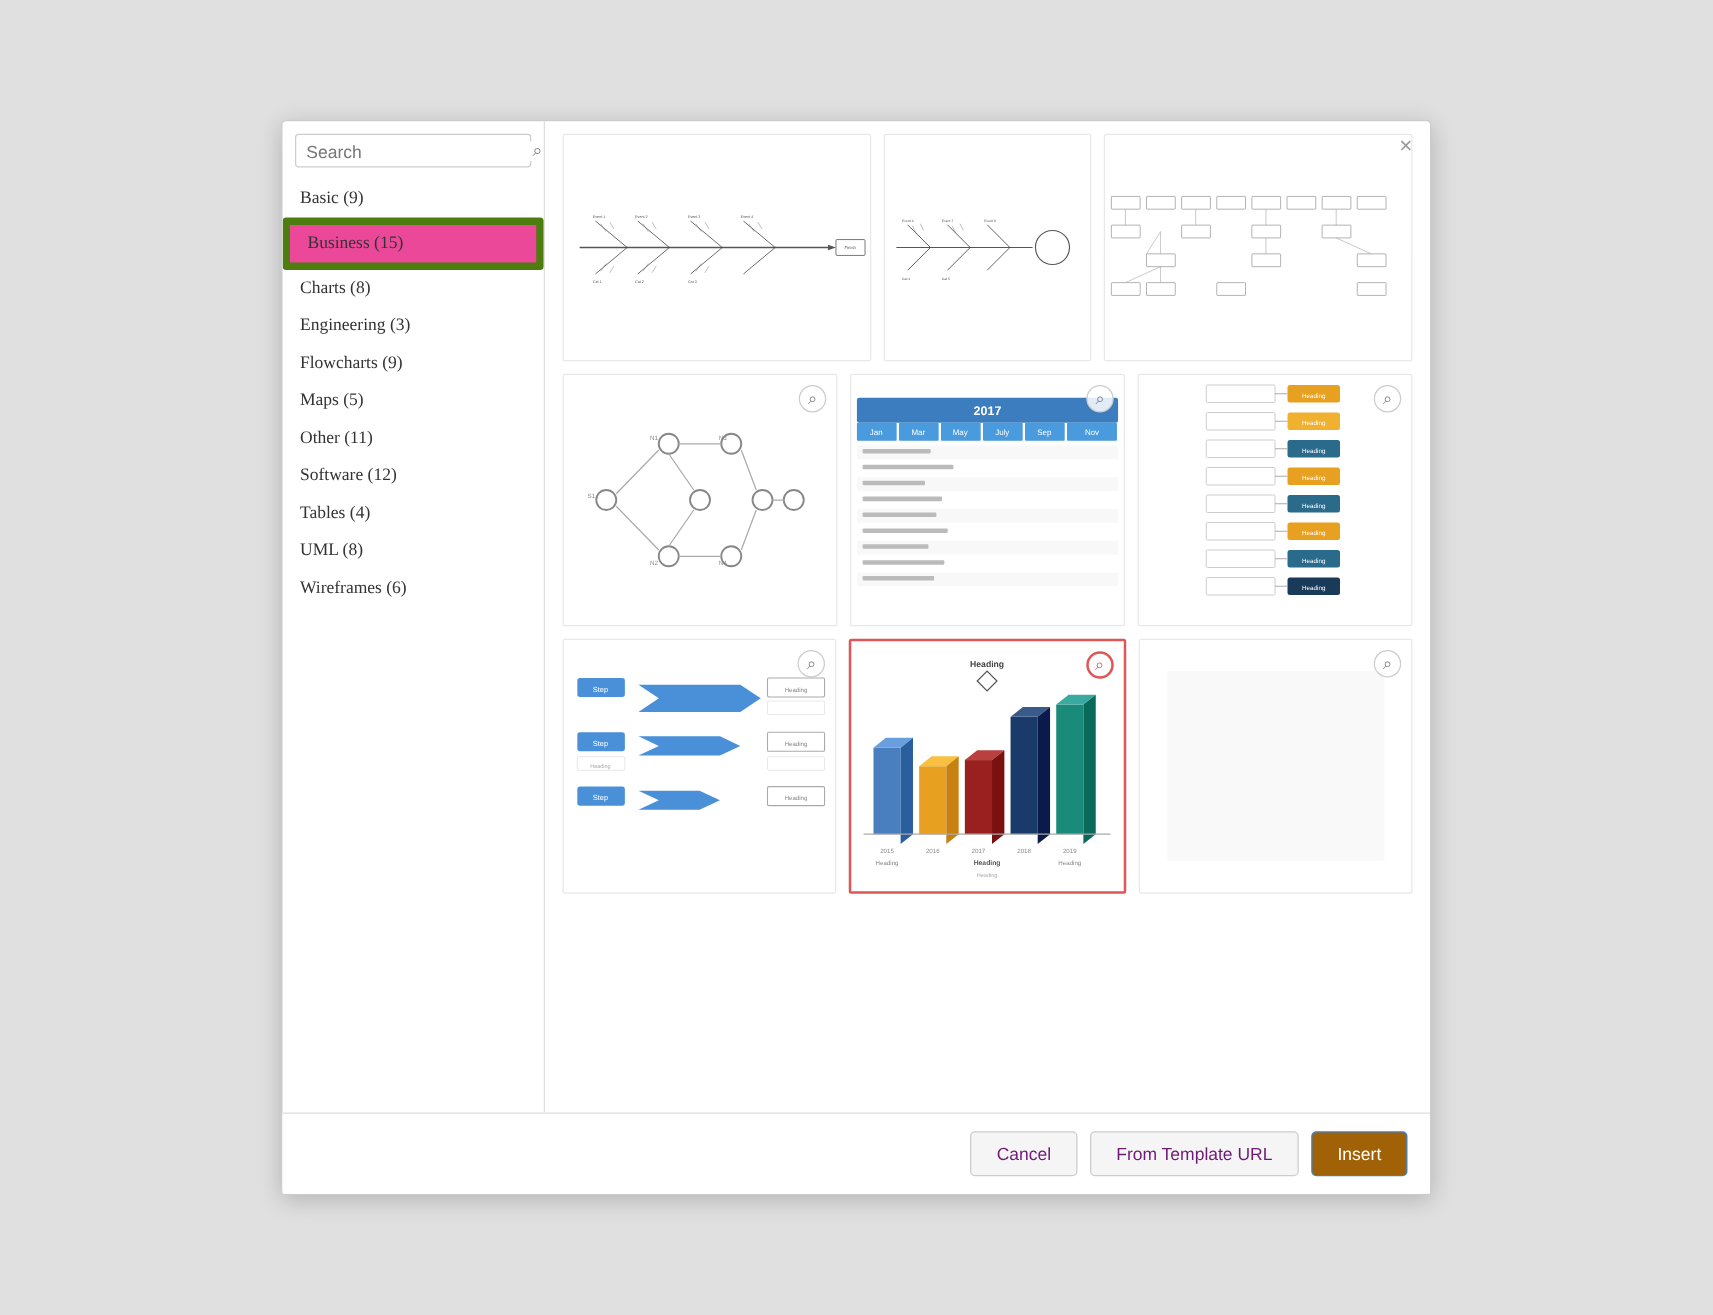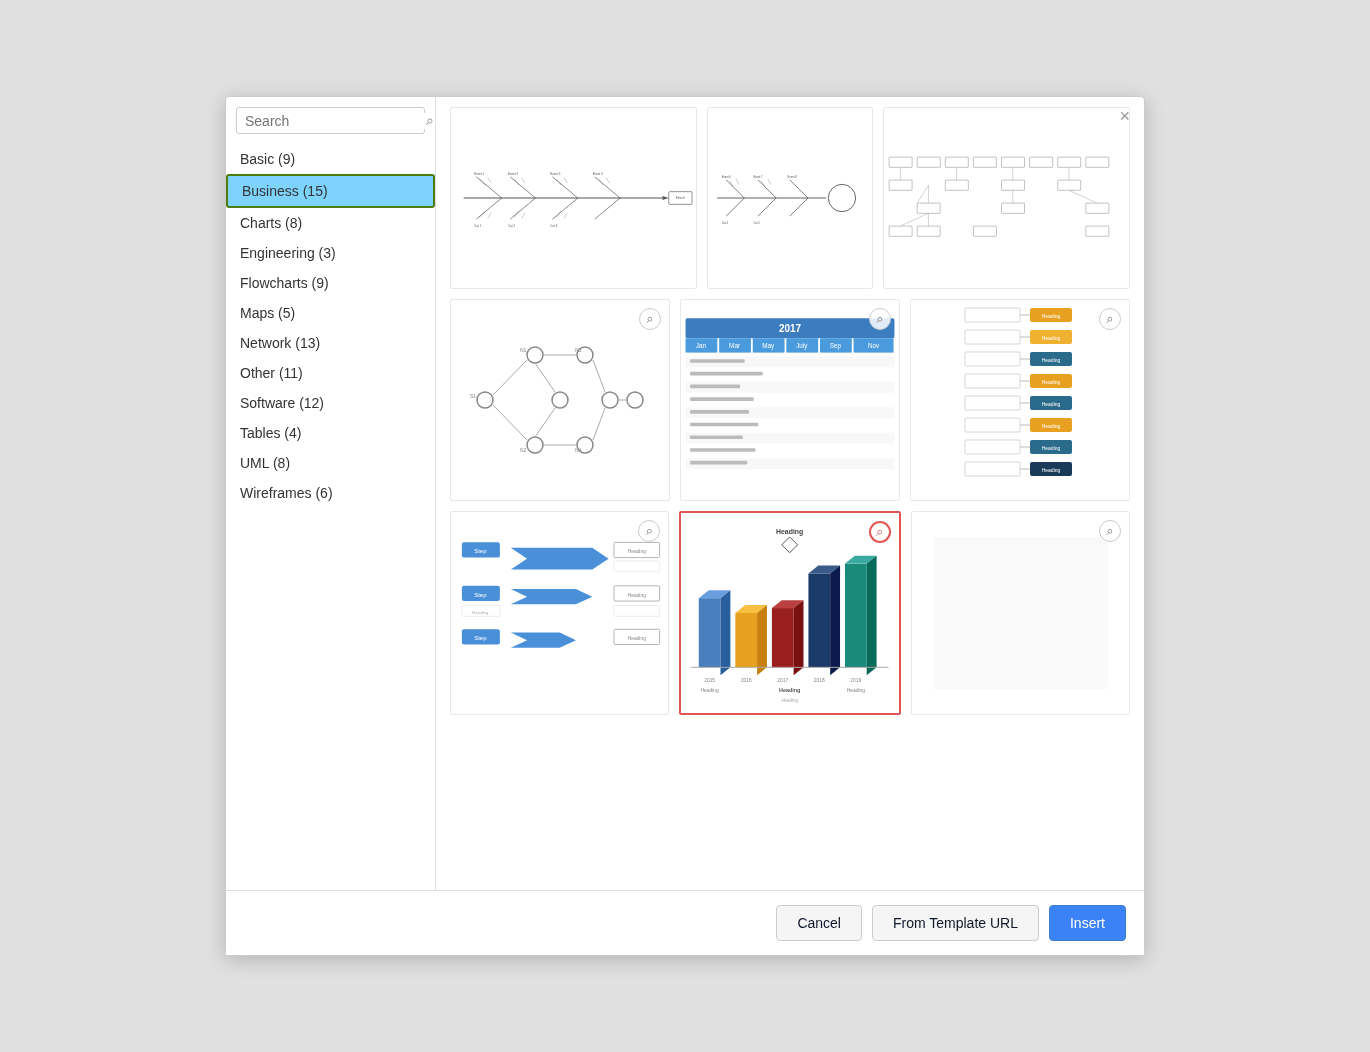--- a/index.html
+++ b/index.html
@@ -71,24 +71,25 @@
       list-style: none;
       overflow-y: auto;
       flex: 1;
     }
     .sidebar-item {
       padding: 7px 14px;
       font-size: 14px;
       cursor: pointer;
       color: #333;
       border-radius: 2px;
+      font-family: Liberation Serif, serif;
     }
     .sidebar-item.active {
-      background: #7dd3fc;
-      border: 2px solid #4d7c0f;
+      background: #ec4899;
+      border: 6px solid #4d7c0f;
       border-radius: 3px;
       font-weight: 500;
     }
     .sidebar-item.expandable::before {
       content: '▶ ';
       font-size: 10px;
       color: #555;
     }
     
     .main-content {
@@ -156,24 +157,24 @@
       gap: 10px;
       background: #fff;
     }
     .btn {
       padding: 9px 20px;
       font-size: 14px;
       border-radius: 4px;
       cursor: pointer;
       border: 1px solid #ccc;
       background: #f5f5f5;
-      color: #0f172a;
+      color: #701a75;
     }
     .btn-primary {
-      background: #3b82f6;
+      background: #a16207;
       color: #fff;
       border-color: #3a80c9;
     }
   </style>
 </head>
 <body>
 
 <div class="dialog">
   <button class="dialog-close">×</button>
 
@@ -184,21 +185,20 @@
         <input type="text" placeholder="Search" style="">
         <span class="search-icon-svg">⌕</span>
       </div>
       <ul class="sidebar-list">
         <li class="sidebar-item">Basic (9)</li>
         <li class="sidebar-item active">Business (15)</li>
         <li class="sidebar-item">Charts (8)</li>
         <li class="sidebar-item">Engineering (3)</li>
         <li class="sidebar-item">Flowcharts (9)</li>
         <li class="sidebar-item">Maps (5)</li>
-        <li class="sidebar-item">Network (13)</li>
         <li class="sidebar-item">Other (11)</li>
         <li class="sidebar-item">Software (12)</li>
         <li class="sidebar-item">Tables (4)</li>
         <li class="sidebar-item">UML (8)</li>
         <li class="sidebar-item">Wireframes (6)</li>
       </ul>
     </div>
 
     <div class="main-content">
 

